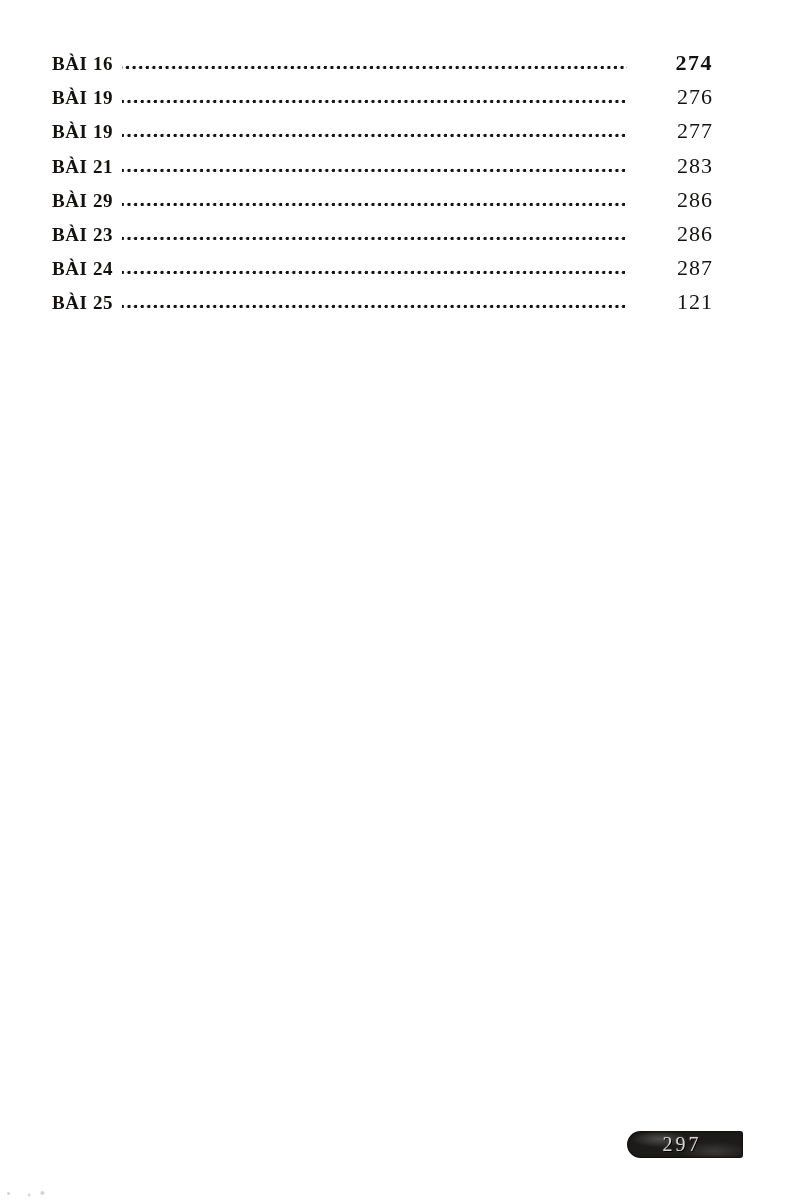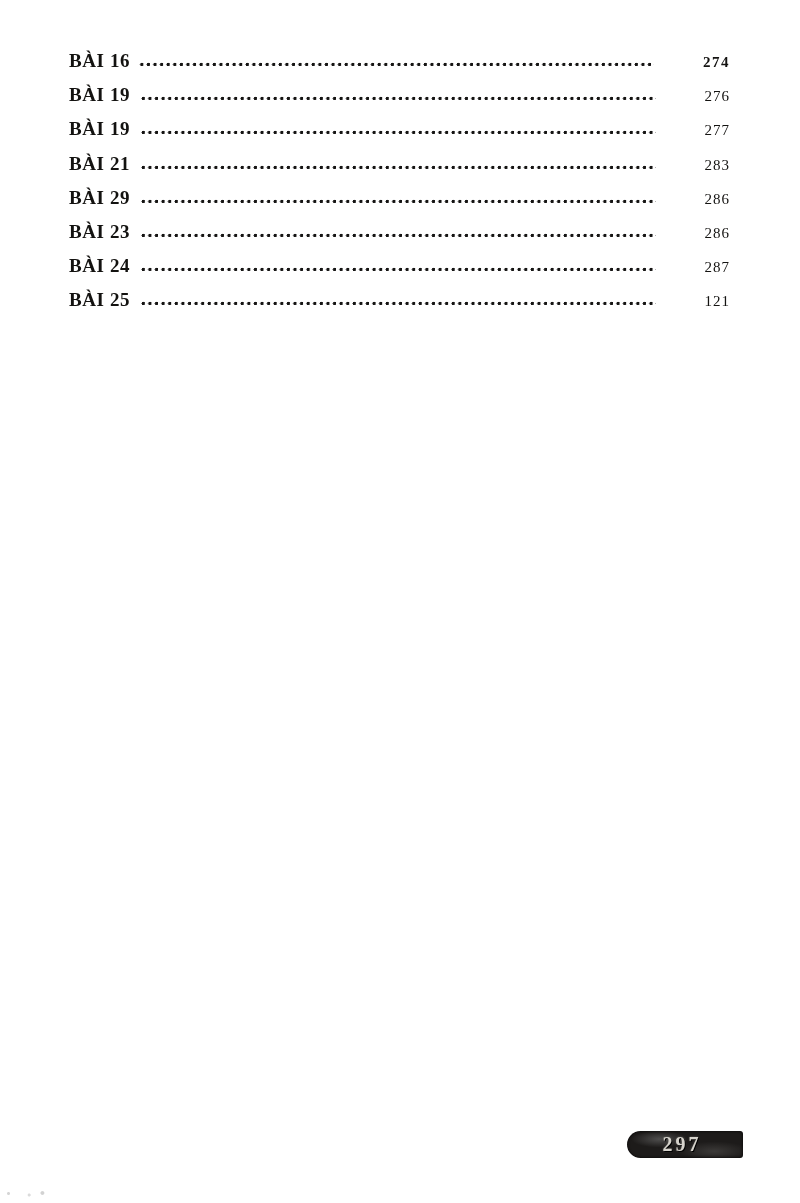--- a/index.html
+++ b/index.html
@@ -10,21 +10,21 @@
   .page {
     position: relative;
     width: 800px;
     height: 1203px;
     background: #ffffff;
     overflow: hidden;
     font-family: "Liberation Serif", serif;
   }
   .toc {
     position: absolute;
-    left: 69px;
+    left: 52px;
     top: 50px;
     width: 661px;
   }
   .toc-row {
     display: flex;
     align-items: baseline;
     height: 34.2px;
   }
   .toc-label {
     font-weight: 700;
@@ -38,21 +38,21 @@
     flex: 1 1 auto;
     align-self: baseline;
     height: 5px;
     margin: 0 5px 0 9px;
     background-image: radial-gradient(circle at 2.2px 2.4px, #151413 1.5px, rgba(0,0,0,0) 1.95px);
     background-size: 6.6px 5px;
     background-repeat: repeat-x;
     background-position: right bottom;
   }
   .toc-page {
-    font-size: 15px;
+    font-size: 22px;
     color: #141311;
     letter-spacing: 1px;
     white-space: nowrap;
     flex: 0 0 auto;
     margin-left: 44px;
   }
   .toc-page.bold {
     font-weight: 700;
     letter-spacing: 1.5px;
   }
@@ -67,21 +67,21 @@
       radial-gradient(ellipse 40px 12px at 28% 30%, rgba(120,120,120,0.55) 0%, rgba(120,120,120,0) 70%),
       radial-gradient(ellipse 50px 14px at 75% 75%, rgba(90,88,86,0.5) 0%, rgba(90,88,86,0) 70%),
       #1d1b1a;
     box-shadow: inset 0 0 3px #000;
     display: flex;
     align-items: center;
     justify-content: center;
   }
   .stamp-text {
     font-family: "Liberation Serif", serif;
-    font-weight: 700;
+    font-weight: 400;
     font-size: 20px;
     line-height: 1;
     color: #d6d3cc;
     letter-spacing: 3px;
     padding: 0 6px 2px 0;
     text-shadow: 1px 1px 0 #000, 0 0 2px #6b6964;
   }
   .speck {
     position: absolute;
     left: 5px;

